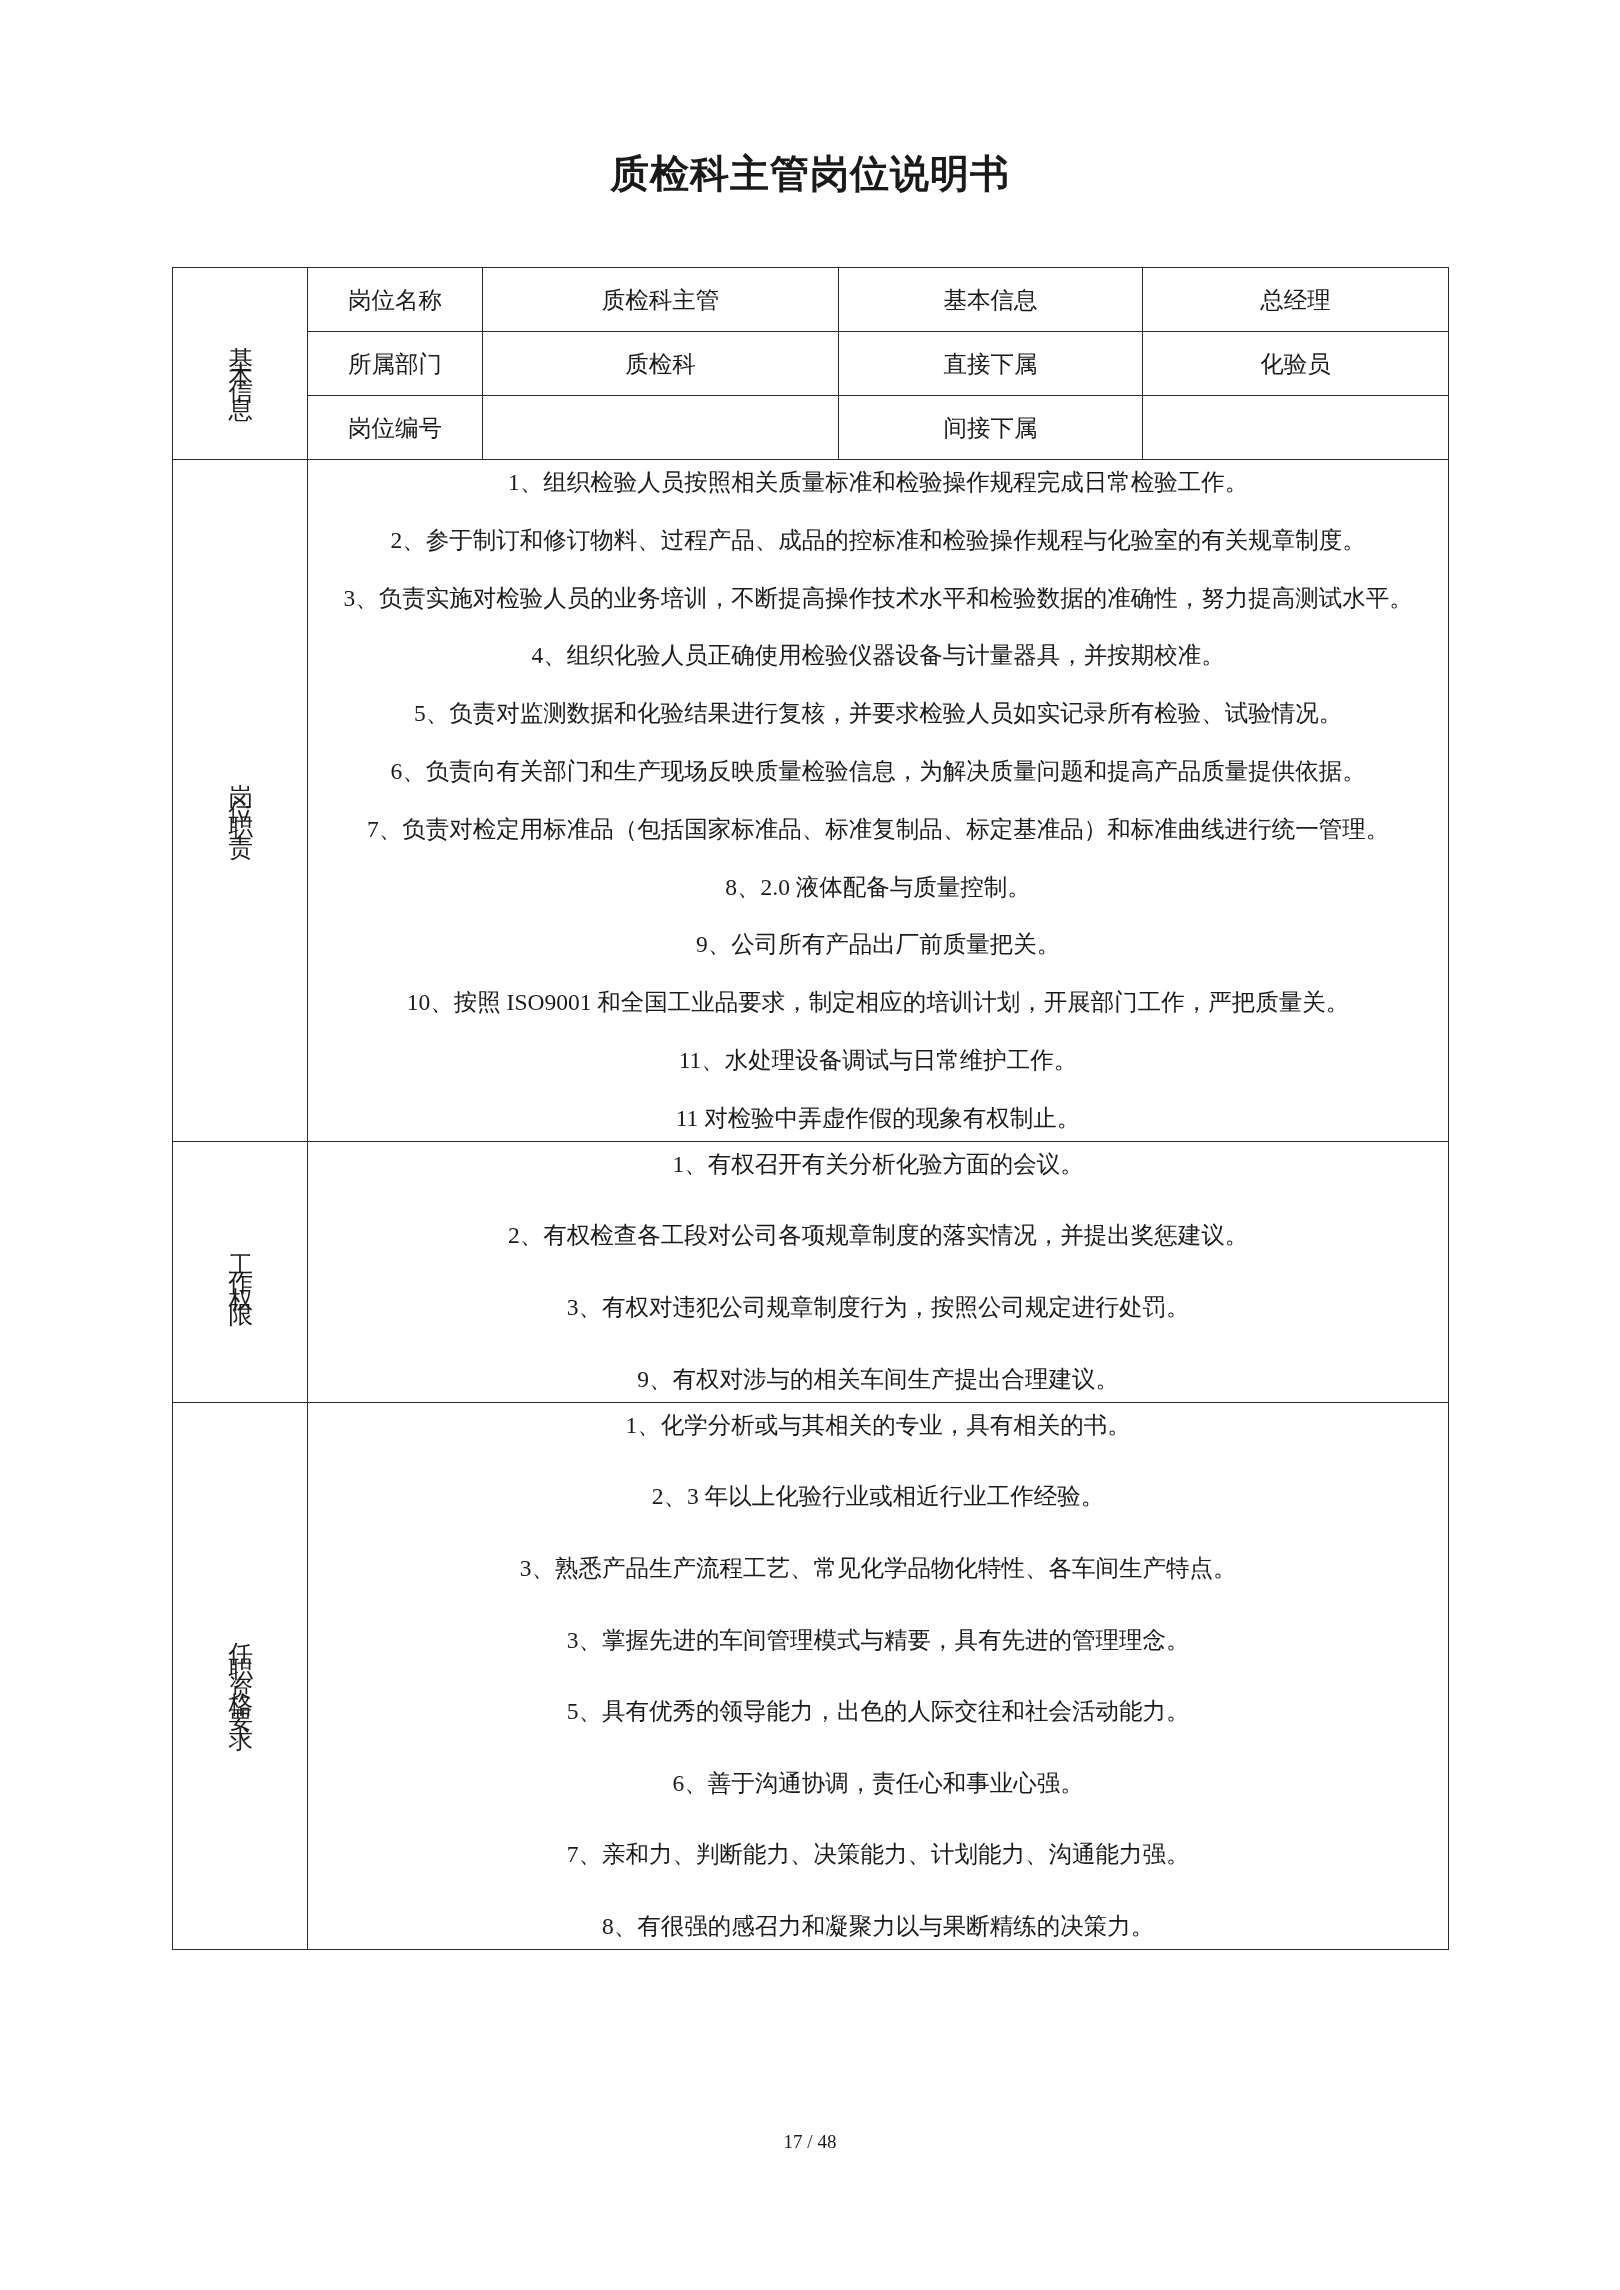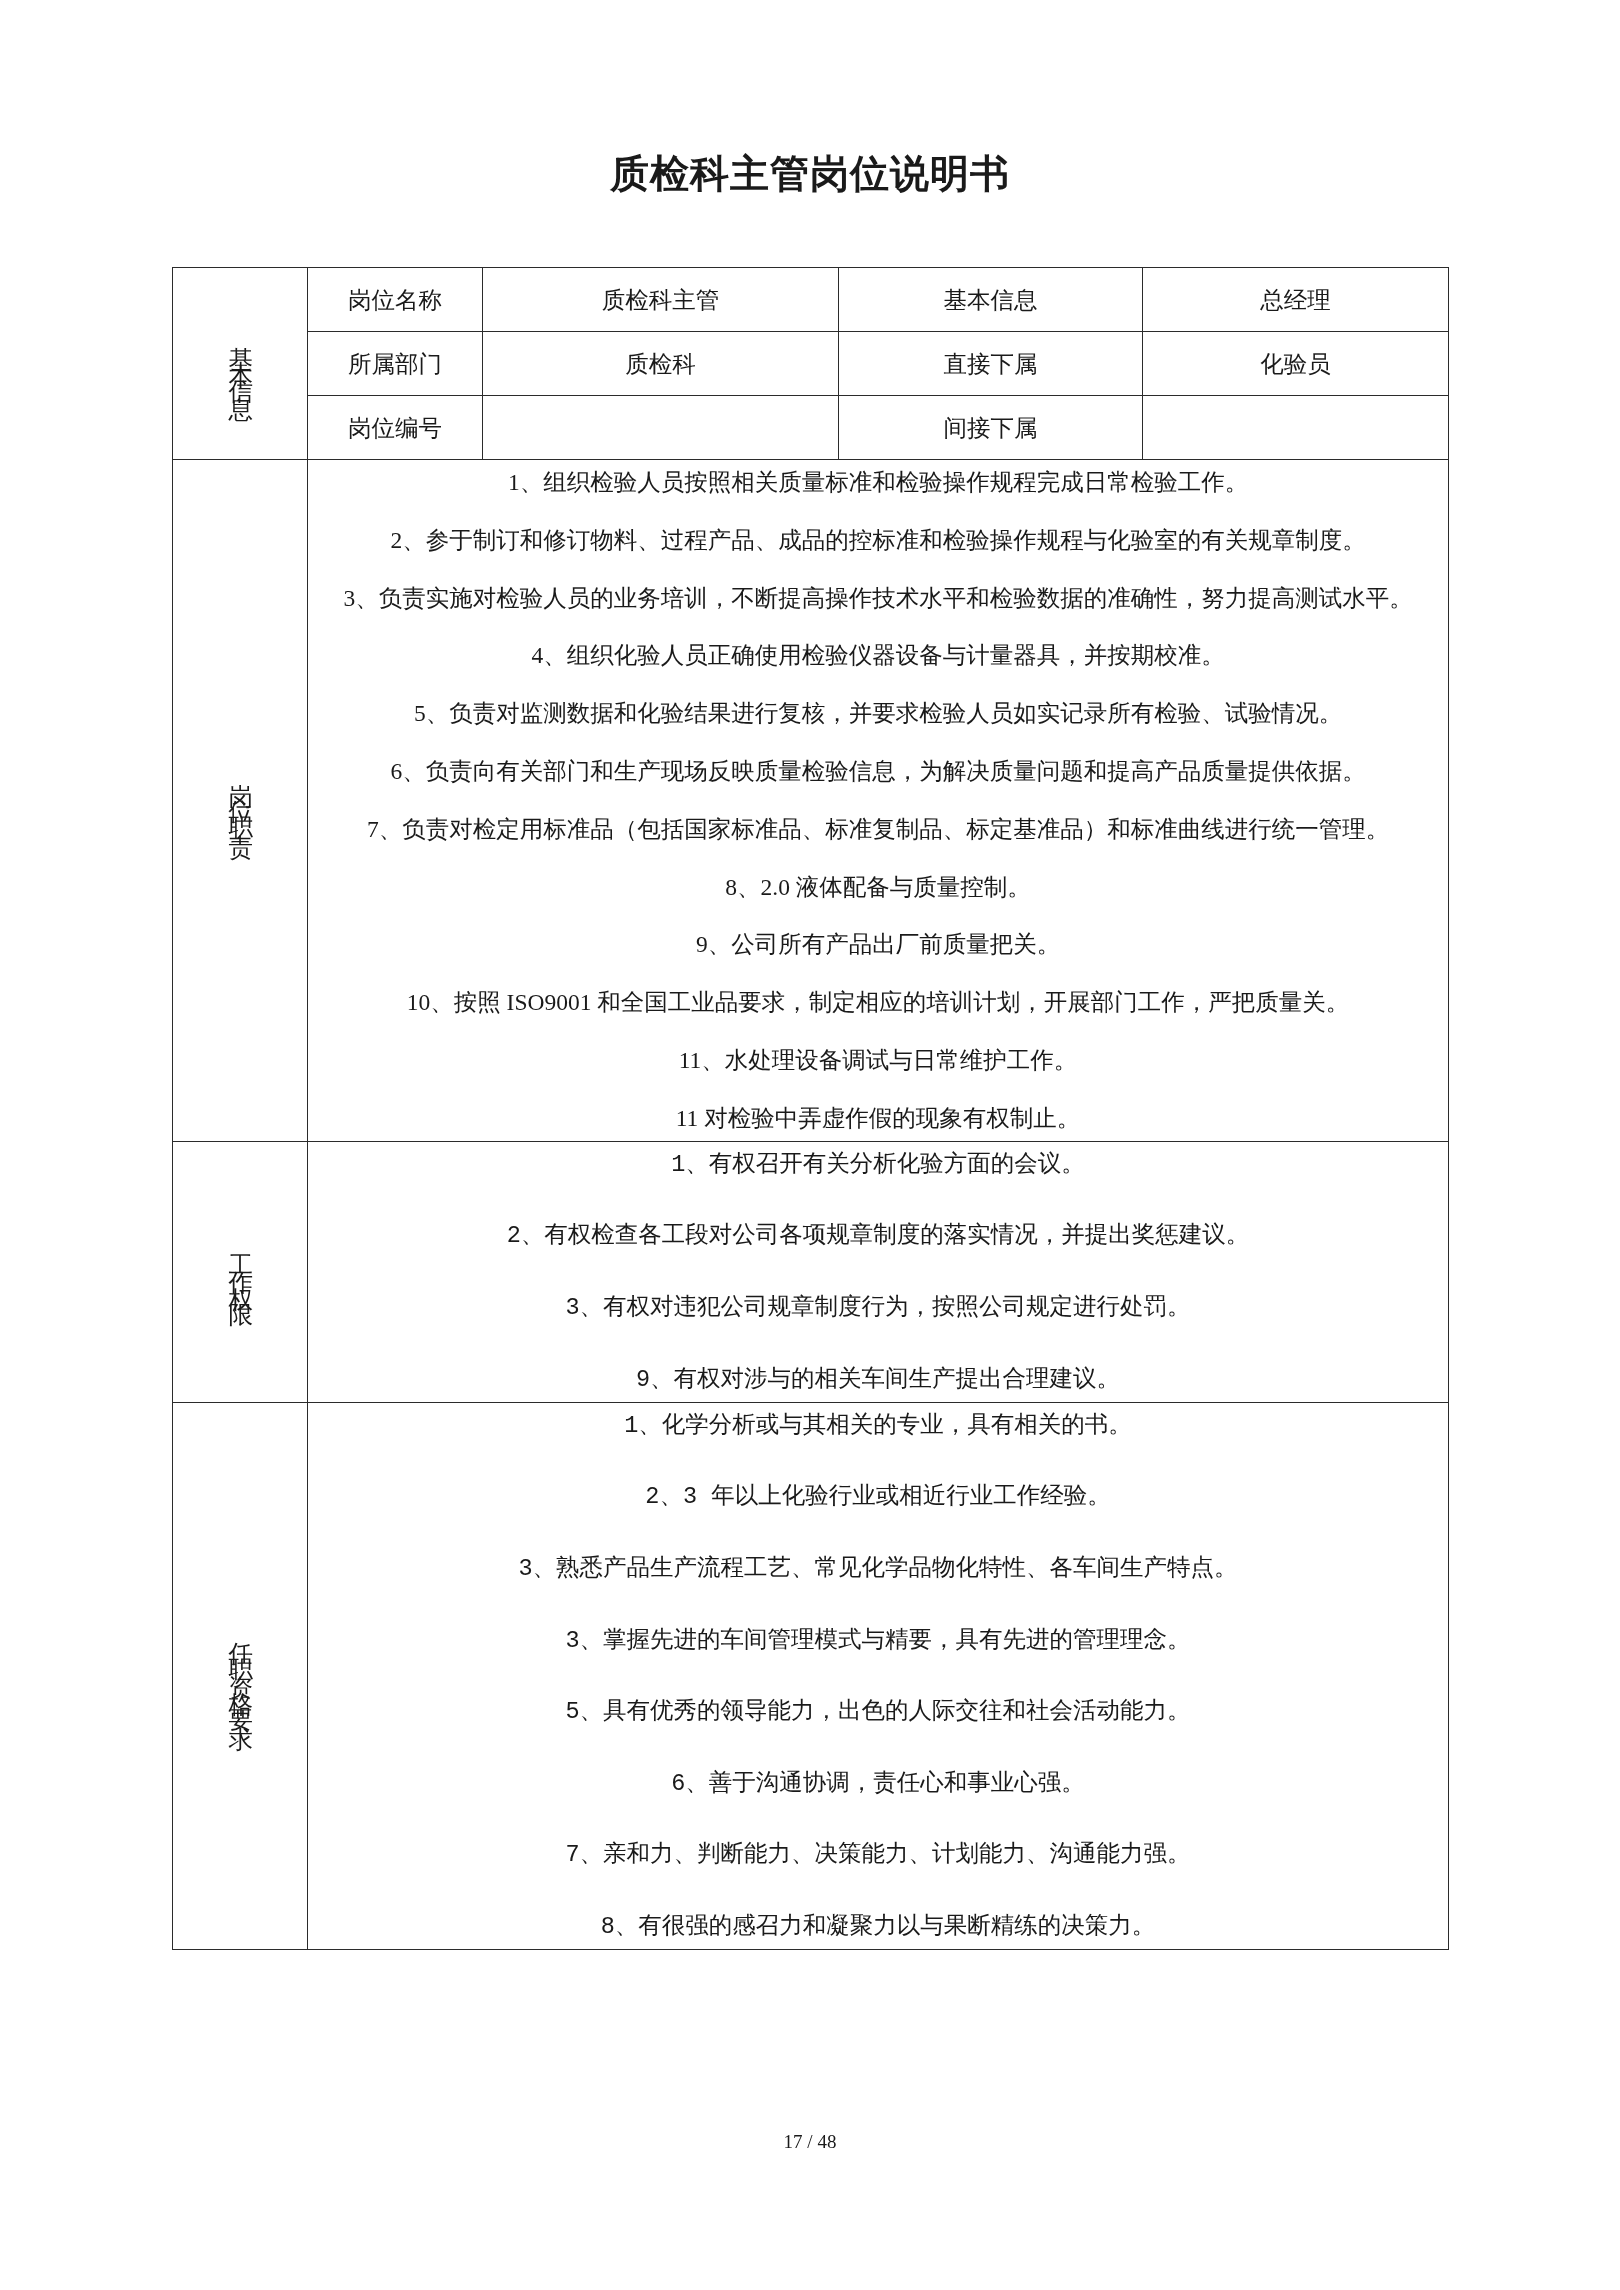--- a/index.html
+++ b/index.html
@@ -90,21 +90,20 @@
   }
   .body-cell p {
     margin: 0 0 12.7px 0;
     text-indent: 0;
   }
   .body-cell p:last-child {
     margin-bottom: 0;
   }
   .spaced p {
     margin: 0 0 26.5px 0;
-    font-family: Liberation Mono, monospace;
   }
   .footer {
     position: absolute;
     top: 2131px;
     left: 0;
     width: 1620px;
     text-align: center;
     font-size: 19px;
     font-family: "Liberation Serif", "DejaVu Serif", serif;
   }

